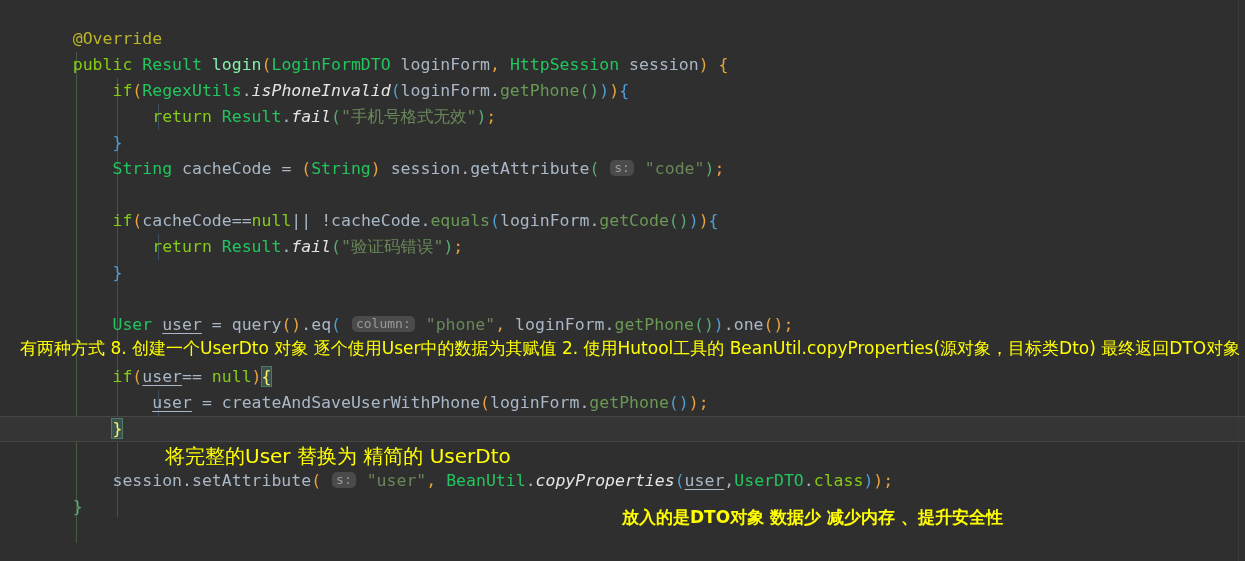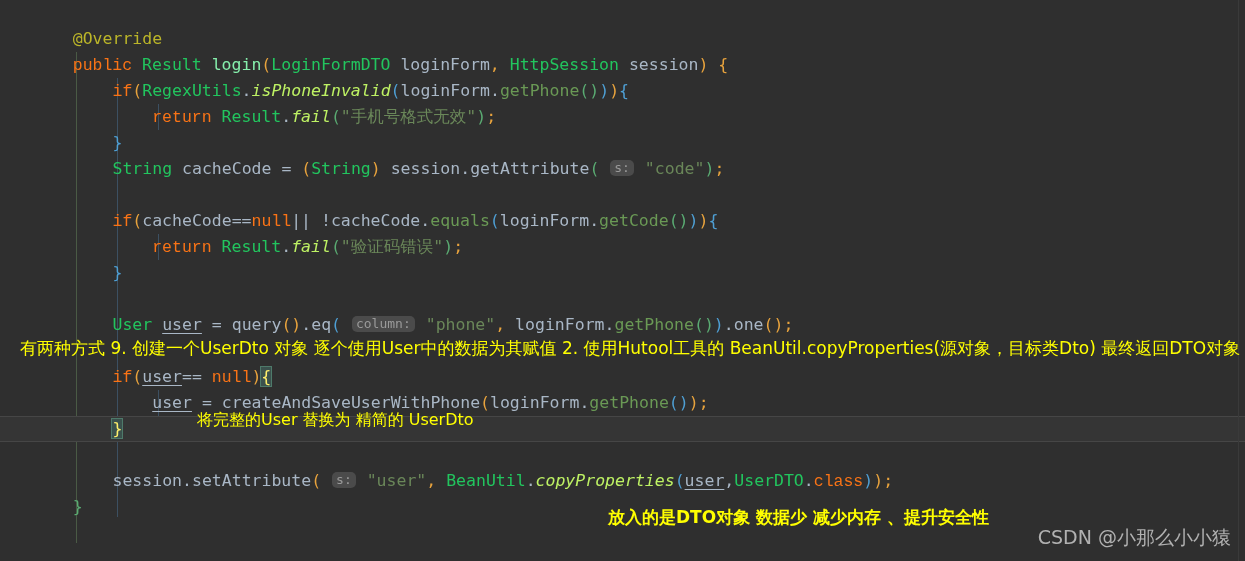--- a/index.html
+++ b/index.html
@@ -53,25 +53,25 @@
     position: absolute;
     top: 0;
     bottom: 0;
     width: 1px;
   }
   .guide.g1 { left: 76px;  background: #4a5a45; }
   .guide.g2 { left: 117px; background: #3c5062; }
   .guide.g3 { left: 158px; background: #3c5062; }
 
   
-  .kw   { color: #f97316; font-family: Liberation Mono, monospace; }            
+  .kw   { color: #84cc16; }            
   .ann  { color: #bbb529; }            
   .cls  { color: #22c55e; }            
   .mth  { color: #86efac; }            
-  .mthi { color: #bef264; font-style: italic; text-align: right; }  
+  .mthi { color: #e5e5e5; font-style: italic; text-align: right; }  
   .str  { color: #6a8759; }            
   .pn   { color: #a9b7c6; }            
   .pgrn { color: #6a9955; text-align: center; }
   .brk1 { color: #e8a33d; }
   .brk2 { color: #4e9fd4; }
   .brk3 { color: #5aab72; }
   .var  { color: #a9b7c6; text-decoration: underline; text-underline-offset: 3px; }
   .brace-match {
     color: #ffef6b;
     background: #3b514d;
@@ -100,27 +100,26 @@
     white-space: nowrap;
   }
   .anno-1 {
     left: 20px;
     top: 336px;
     font-size: 17px;
     line-height: 24px;
   }
   .anno-2 {
     left: 165px;
-    top: 408px;
-    font-size: 16px;
+    top: 444px;
+    font-size: 20px;
     line-height: 24px;
-    margin-left: 32px;
   }
   .anno-3 {
-    left: 608px;
+    left: 622px;
     top: 505px;
     font-size: 17px;
     font-weight: bold;
     line-height: 24px;
   }
 
   
   .watermark {
     position: absolute;
     right: 14px;
@@ -181,21 +180,20 @@
         <div class="line"><span class="pn">            </span><span class="var">user</span><span class="pn"> = </span><span class="pn">createAndSaveUserWithPhone</span><span class="brk1">(</span><span class="pn">loginForm</span><span class="pn">.</span><span class="pgrn">getPhone</span><span class="brk2">(</span><span class="brk2">)</span><span class="brk1">)</span><span class="brk1">;</span></div>
         <div class="line highlight"><span class="pn">        </span><span class="brace-match">}</span></div>
         <div class="line">&nbsp;</div>
         <div class="line"><span class="pn">        </span><span class="pn">session</span><span class="pn">.</span><span class="pn">setAttribute</span><span class="brk1">(</span><span class="pn"> </span><span class="hint">s:</span><span class="pn"> </span><span class="str">"user"</span><span class="brk1">,</span><span class="pn"> </span><span class="cls">BeanUtil</span><span class="pn">.</span><span class="mthi">copyProperties</span><span class="brk2">(</span><span class="var">user</span><span class="pn">,</span><span class="cls">UserDTO</span><span class="pn">.</span><span class="kw">class</span><span class="brk2">)</span><span class="brk1">)</span><span class="brk1">;</span></div>
         <div class="line"><span class="pn">    </span><span class="brk3">}</span></div>
       </div>
 
     <div class="scroll-hairline"></div>
   </div>
 
-  <div class="anno anno-1">有两种方式 9. 创建一个UserDto 对象 逐个使用User中的数据为其赋值  2. 使用Hutool工具的 BeanUtil.copyProperties(源对象，目标类Dto) 最终返回DTO对象</div>
+  <div class="anno anno-1">有两种方式 8. 创建一个UserDto 对象 逐个使用User中的数据为其赋值  2. 使用Hutool工具的 BeanUtil.copyProperties(源对象，目标类Dto) 最终返回DTO对象</div>
 
   <div class="anno anno-2">将完整的User 替换为 精简的 UserDto</div>
 
   <div class="anno anno-3">放入的是DTO对象 数据少 减少内存 、提升安全性</div>
 
-  <div class="watermark">CSDN @小那么小小猿</div>
 
 </div>
 
 </body></html>

